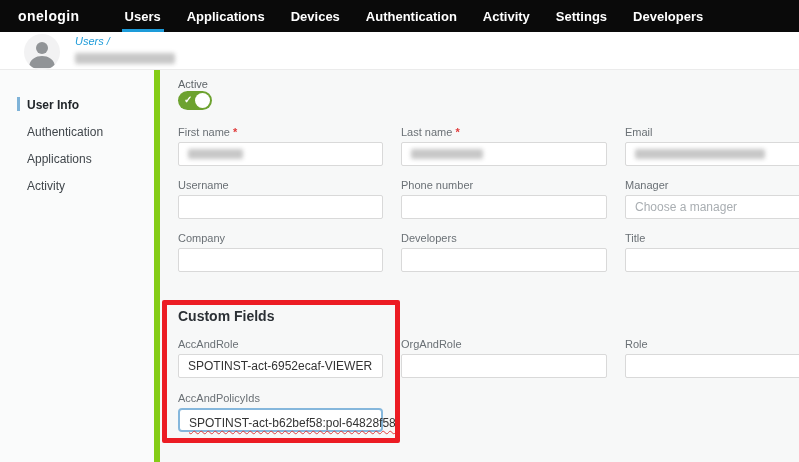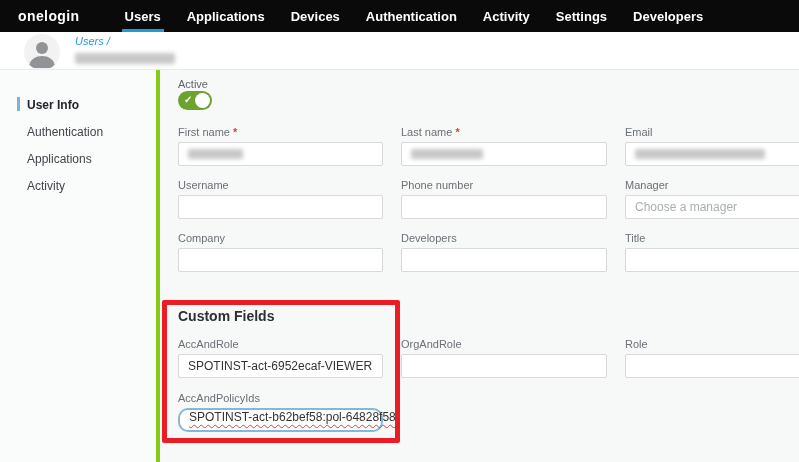--- a/index.html
+++ b/index.html
@@ -22,21 +22,21 @@
     border-bottom: 1px solid #ebebeb; }
   .avatar { position: absolute; left: 24px; top: 2px; width: 36px; height: 36px;
     border-radius: 50%; background: #f2f2f3; overflow: hidden; }
   .crumb-block { position: absolute; left: 75px; top: 3px; font-style: italic; }
   .breadcrumb { color: #1d9bd9; font-size: 11px; text-decoration: none; display: block; }
   .blur-bar { background: #c7c7c7; filter: blur(2px); border-radius: 2px; }
   .name-blur { width: 100px; height: 11px; margin-top: 6px; }
 
   
   .main { display: flex; height: 392px; }
-  .sidebar { width: 160px; background: #fafbfb; border-right: 4px solid #84cc16;
+  .sidebar { width: 160px; background: #fafbfb; border-right: 6px solid #84cc16;
     padding-top: 22px; }
   .side-item { position: relative; padding: 6px 0 6px 27px; margin-bottom: 1px;
     font-size: 12px; color: #40464b; cursor: pointer; }
   .side-item.active { font-weight: 700; color: #21262a; }
   .side-item.active::before { content: ""; position: absolute; left: 17px; top: 5px;
     width: 3px; height: 14px; background: #7fb3d8; }
 
   .content { flex: 1; background: #f7f8f8; padding: 6px 0 0 18px; overflow: hidden; }
 
   .toggle-label { font-size: 11px; color: #5f6569; margin: 2px 0 1px; }
@@ -56,22 +56,22 @@
     border: 1px solid #d9d9d9; border-radius: 2px; font-size: 12px; color: #333;
     padding: 0 9px; font-family: "Liberation Sans", sans-serif; }
   .field input::placeholder { color: #a9aeb2; }
   .value-blur { position: absolute; left: 10px; top: 7px; height: 10px; }
   .w55 { width: 55px; } .w72 { width: 72px; } .w130 { width: 130px; }
 
   .cf-heading { font-size: 14px; font-weight: 700; color: #2b3035;
     margin: 36px 0 14px; }
   .grid + .grid2 { margin-top: 14px; }
   .grid2 { display: grid; grid-template-columns: 205px; margin-top: 14px; }
-  .fake-input.focused { border: 2px solid #85b7dc; border-radius: 10px;
-    display: flex; align-items: flex-start; cursor: text; }
+  .fake-input.focused { border: 2px solid #85b7dc; border-radius: 4px;
+    display: flex; align-items: flex-end; cursor: text; }
   .squiggle { text-decoration: underline; text-decoration-style: wavy;
     text-decoration-color: #e23d3d; text-decoration-thickness: 1px;
     text-underline-offset: 3px; white-space: nowrap; }
 
   
   .red-box { position: absolute; left: 162px; top: 300px; width: 238px; height: 143px;
     border: 5px solid #ec1c24; border-radius: 2px; pointer-events: none; z-index: 10; }
 </style>
 </head>
 <body>

